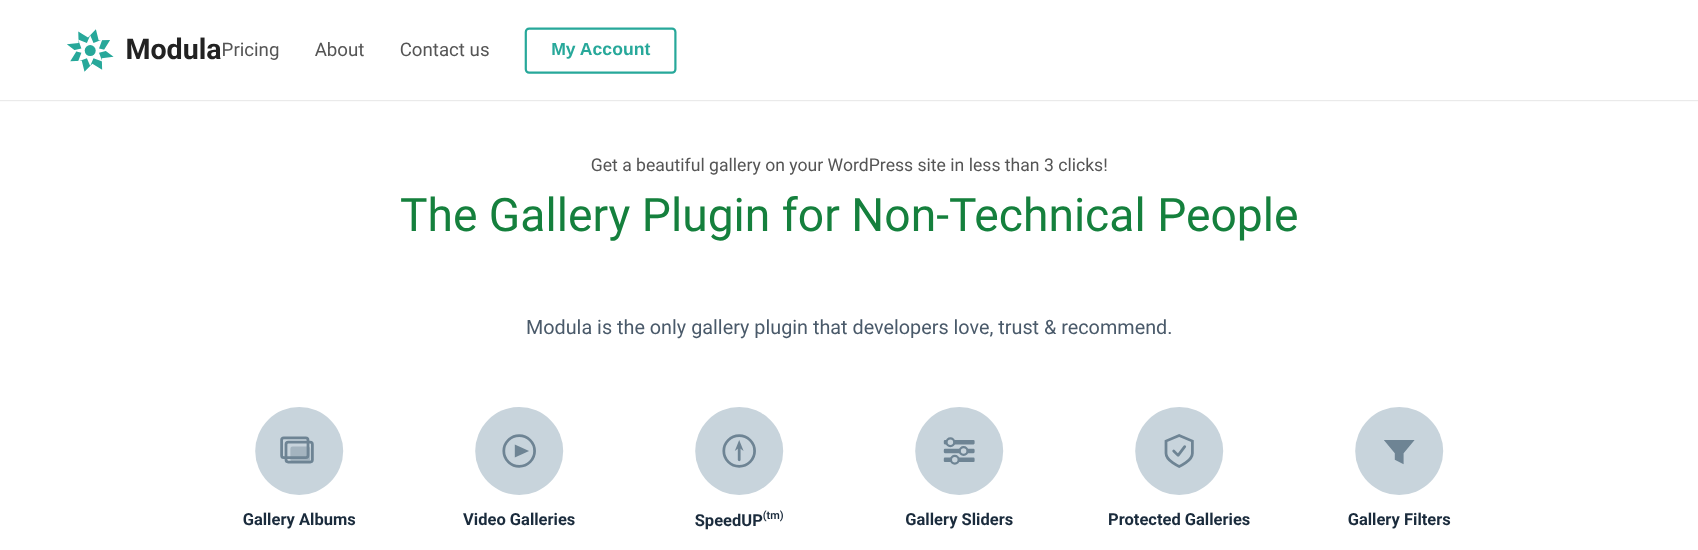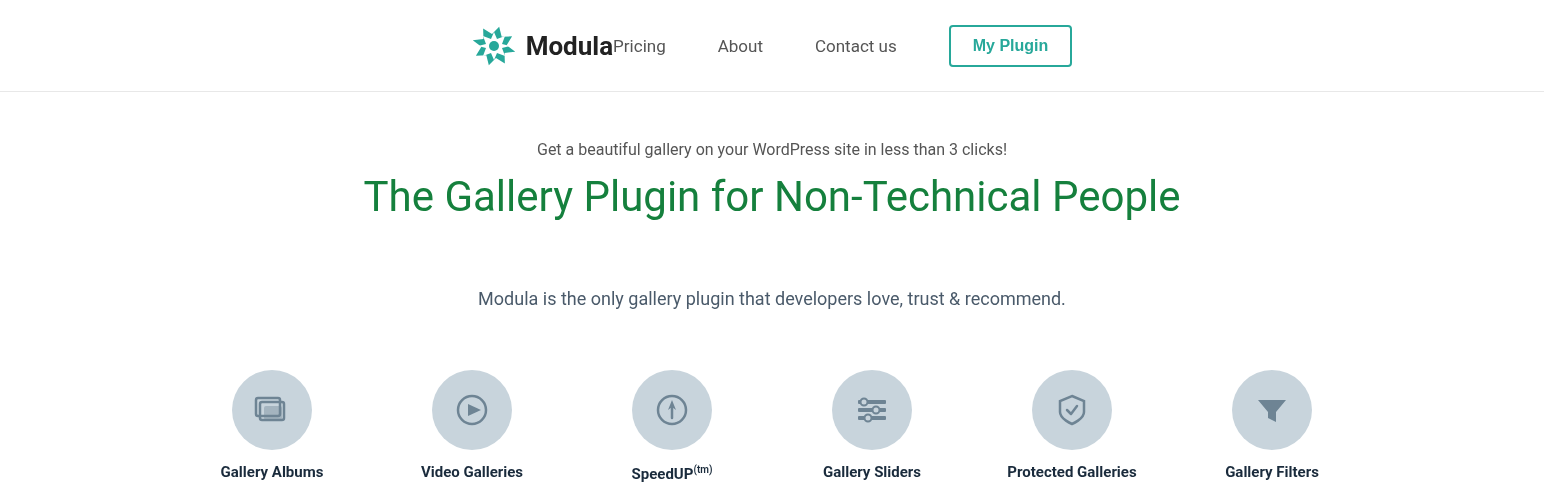--- a/index.html
+++ b/index.html
@@ -2,21 +2,21 @@
 <html><head>
   <meta charset="utf-8">
   <style>
     * { margin: 0; padding: 0; box-sizing: border-box; }
     body { font-family: -apple-system, BlinkMacSystemFont, 'Segoe UI', Roboto, sans-serif; background: #fff; color: #333; }
 
     
     .navbar {
       display: flex;
       align-items: center;
-      justify-content: center;
+      justify-content: flex-start;
       padding: 0 60px;
       height: 92px;
       border-bottom: 1px solid #e8e8e8;
     }
     .logo {
       display: flex;
       align-items: center;
       gap: 10px;
       text-decoration: none;
     }
@@ -25,21 +25,21 @@
       height: 44px;
     }
     .logo-text {
       font-size: 26px;
       font-weight: 700;
       color: #222;
     }
     .nav-links {
       display: flex;
       align-items: center;
-      gap: 52px;
+      gap: 32px;
       list-style: none;
     }
     .nav-links a {
       text-decoration: none;
       color: #555;
       font-size: 17px;
     }
     .nav-account {
       background: transparent;
       border: 2px solid #27a89a;
@@ -126,21 +126,21 @@
       <polygon points="22,2 27,11 37,8 34,18 44,22 34,26 37,36 27,33 22,42 17,33 7,36 10,26 0,22 10,18 7,8 17,11" fill="#27a89a" transform="rotate(15,22,22)"></polygon>
       <polygon points="22,8 25,15 33,12 30,20 38,22 30,24 33,32 25,29 22,36 19,29 11,32 14,24 6,22 14,20 11,12 19,15" fill="#fff"></polygon>
       <circle cx="22" cy="22" r="5" fill="#27a89a"></circle>
     </svg>
     <span class="logo-text">Modula</span>
   </a>
   <ul class="nav-links">
     <li><a href="#">Pricing</a></li>
     <li><a href="#">About</a></li>
     <li><a href="#">Contact us</a></li>
-    <li><button class="nav-account">My Plugin</button></li>
+    <li><button class="nav-account">My Account</button></li>
   </ul>
 </nav>
 
 <section class="hero">
   <p class="hero-tagline">Get a beautiful gallery on your WordPress site in less than 3 clicks!</p>
   <h1 class="hero-title">The Gallery Plugin for Non-Technical People</h1>
   <p class="hero-desc">
     <br>
     <span>Modula is the only gallery plugin that developers love, trust &amp; recommend.</span>
   </p>

